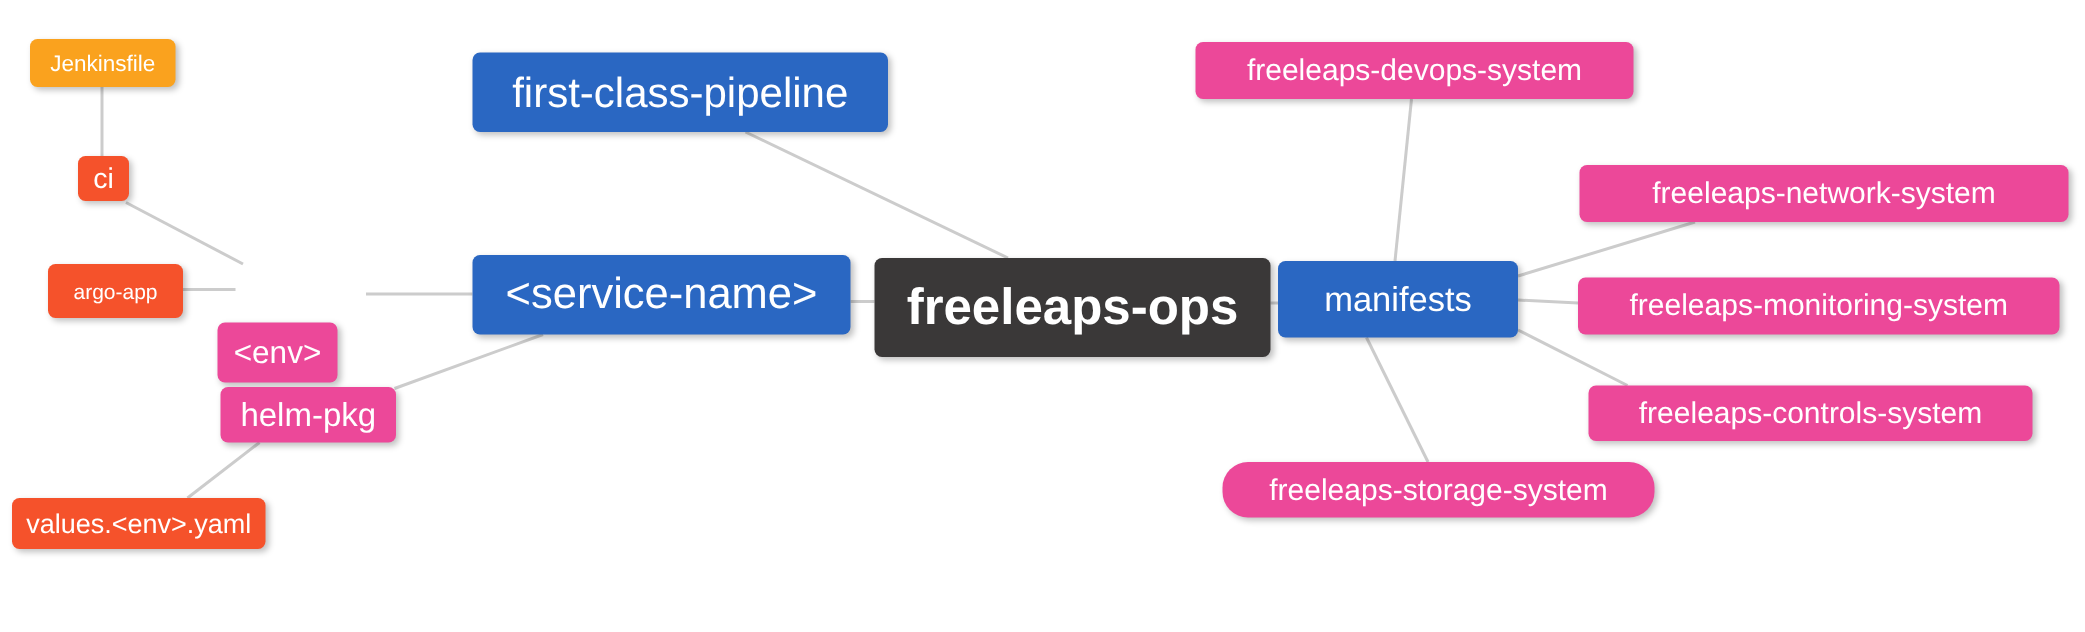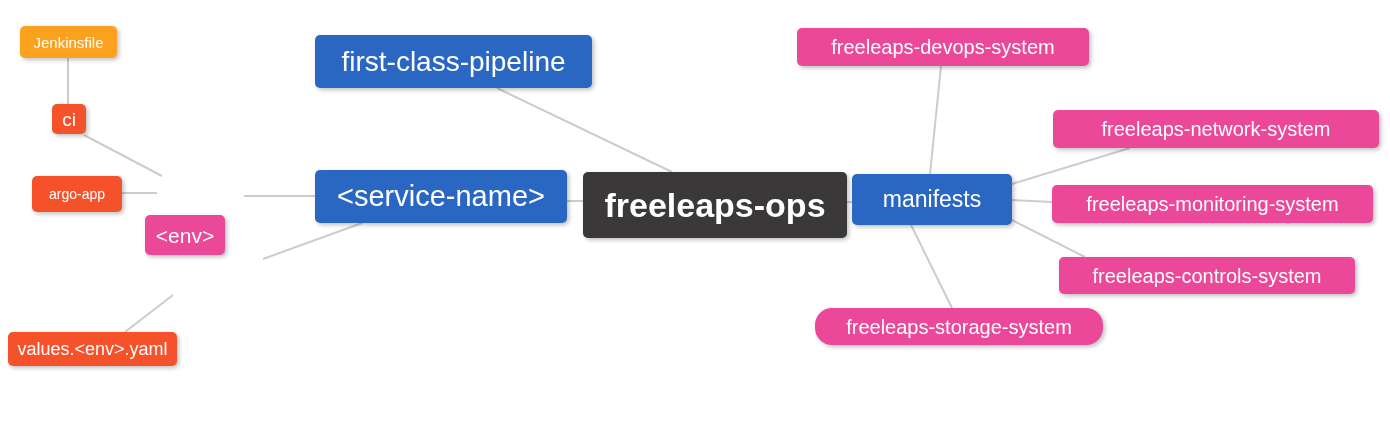--- a/index.html
+++ b/index.html
@@ -83,20 +83,21 @@
     <line x1="1012" y1="220" x2="1085" y2="257"></line>
     <line x1="911" y1="225" x2="952" y2="308"></line>
   </svg>
 
   <div class="node c-orange n-jenkinsfile">Jenkinsfile</div>
   <div class="node c-red n-ci">ci</div>
   <div class="node c-red n-argo-app">argo-app</div>
   <div class="node c-green n-env">&lt;env&gt;</div>
   <div class="node c-blue n-service">&lt;service-name&gt;</div>
   <div class="node c-blue n-fcp">first-class-pipeline</div>
+  <div class="node c-green n-helm-pkg">helm-pkg</div>
   <div class="node c-red n-values">values.&lt;env&gt;.yaml</div>
   <div class="node c-dark n-ops">freeleaps-ops</div>
   <div class="node c-blue n-manifests">manifests</div>
   <div class="node c-green n-devops">freeleaps-devops-system</div>
   <div class="node c-green n-network">freeleaps-network-system</div>
   <div class="node c-green n-monitoring">freeleaps-monitoring-system</div>
   <div class="node c-green n-controls">freeleaps-controls-system</div>
   <div class="node c-green n-storage">freeleaps-storage-system</div>
 
 </div>

